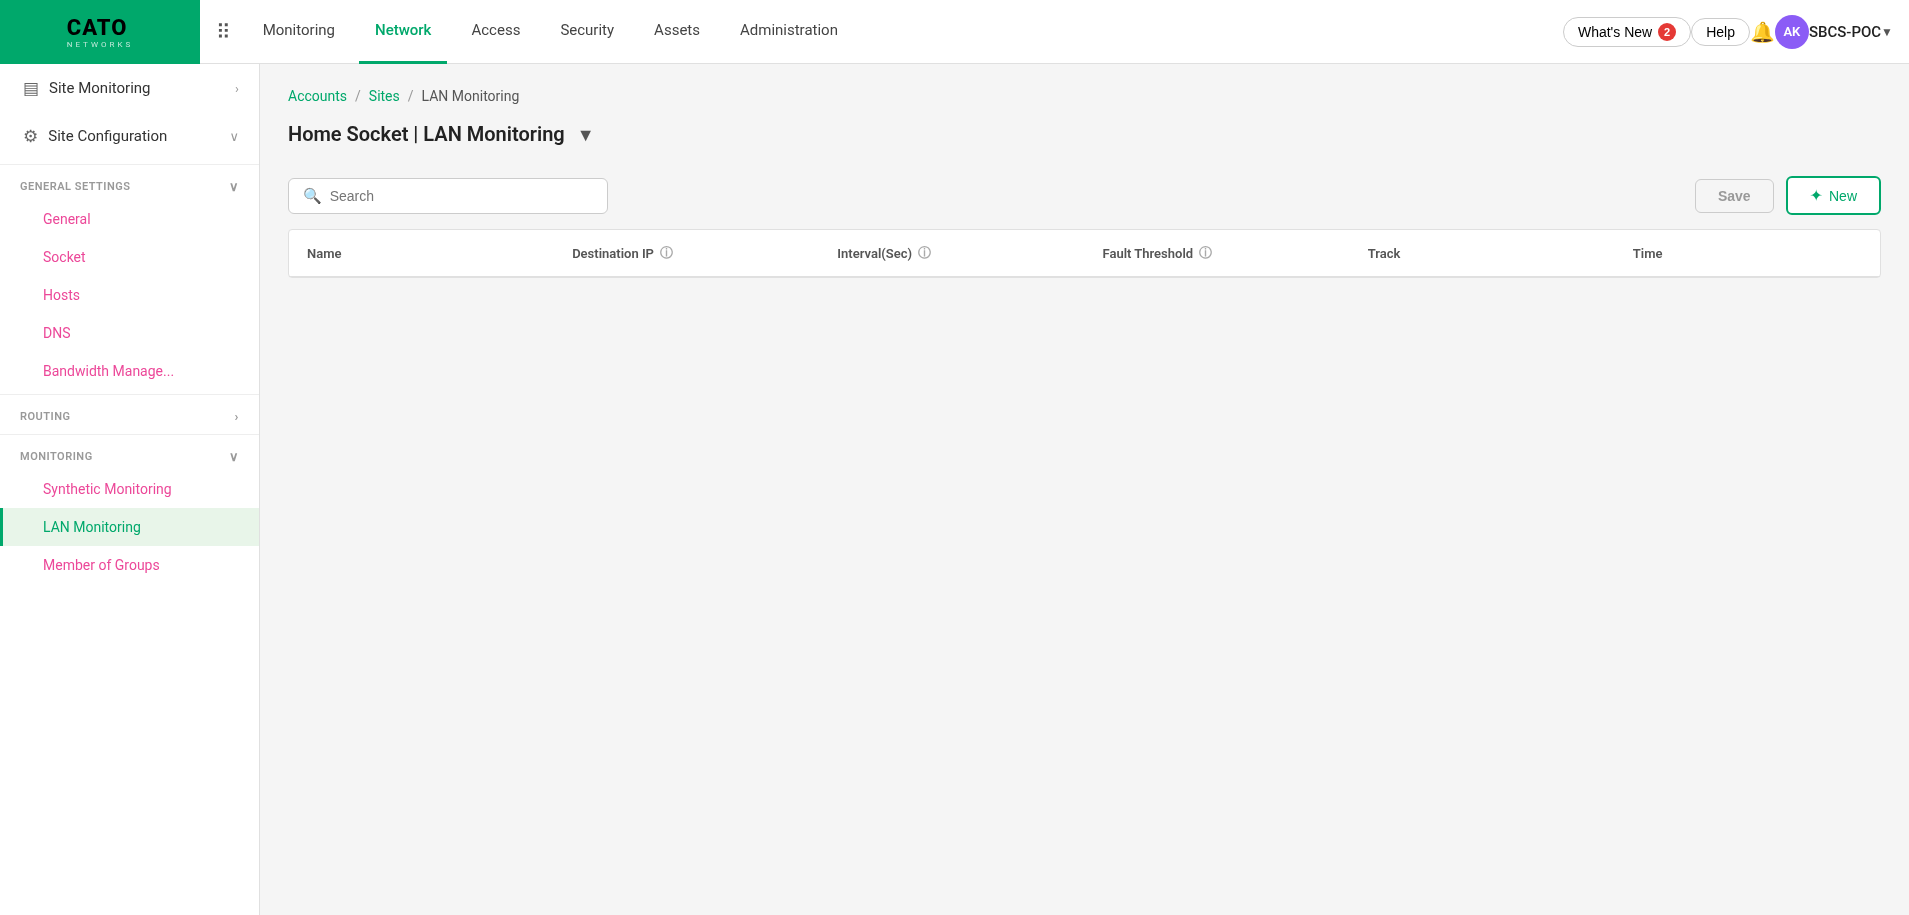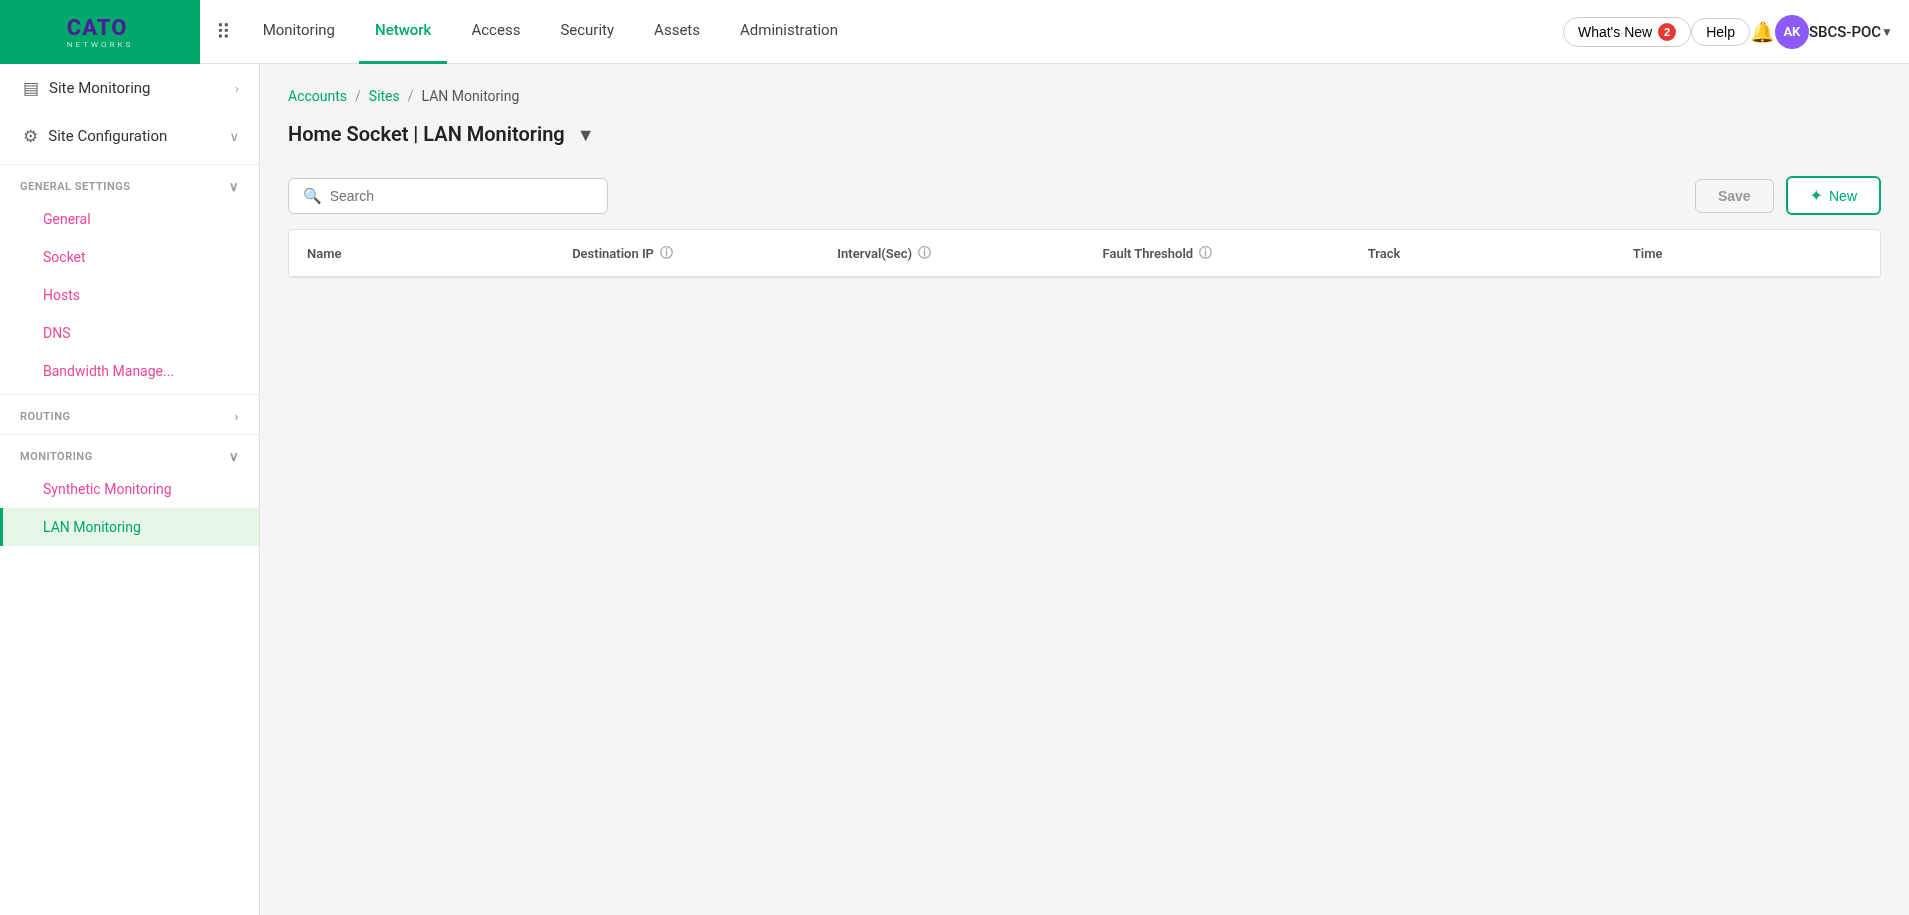--- a/index.html
+++ b/index.html
@@ -7,21 +7,21 @@
 
     
     .top-nav {
       display: flex; align-items: center; background: #fff; border-bottom: 1px solid #e0e0e0;
       height: 64px; padding: 0 16px; flex-shrink: 0; z-index: 10;
     }
     .logo-area {
       width: 200px; background: #00a86b; display: flex; align-items: center; justify-content: center;
       height: 64px; flex-shrink: 0; margin-left: -16px;
     }
-    .logo-text { color: #4c1d95; font-size: 22px; font-weight: 800; letter-spacing: 1px; }
+    .logo-text { color: #000000; font-size: 22px; font-weight: 800; letter-spacing: 1px; }
     .logo-sub { color: rgba(255,255,255,0.75); font-size: 8px; letter-spacing: 3px; display: block; text-align: center; }
     .grid-icon { margin-left: 16px; margin-right: 16px; color: #555; cursor: pointer; font-size: 20px; }
     .nav-links { display: flex; gap: 8px; align-items: center; flex: 1; }
     .nav-link {
       padding: 8px 16px; font-size: 15px; color: #444; cursor: pointer; text-decoration: none;
       border-bottom: 3px solid transparent; height: 64px; display: flex; align-items: center;
     }
     .nav-link.active { color: #00a86b; border-bottom: 3px solid #00a86b; font-weight: 500; }
     .nav-right { display: flex; align-items: center; gap: 0; margin-left: auto; }
     .whats-new-btn {
@@ -162,20 +162,21 @@
 
     <div class="divider-line"></div>
 
     <div class="section-header">
       <span>MONITORING</span>
       <span class="chevron">∨</span>
     </div>
 
     <div class="sub-item">Synthetic Monitoring</div>
     <div class="sub-item active">LAN Monitoring</div>
+    <div class="sub-item">Member of Groups</div>
 
   </div>
 
   <div class="content">
 
     <div class="breadcrumb">
       <a>Accounts</a>
       <span class="breadcrumb-sep">/</span>
       <a>Sites</a>
       <span class="breadcrumb-sep">/</span>

